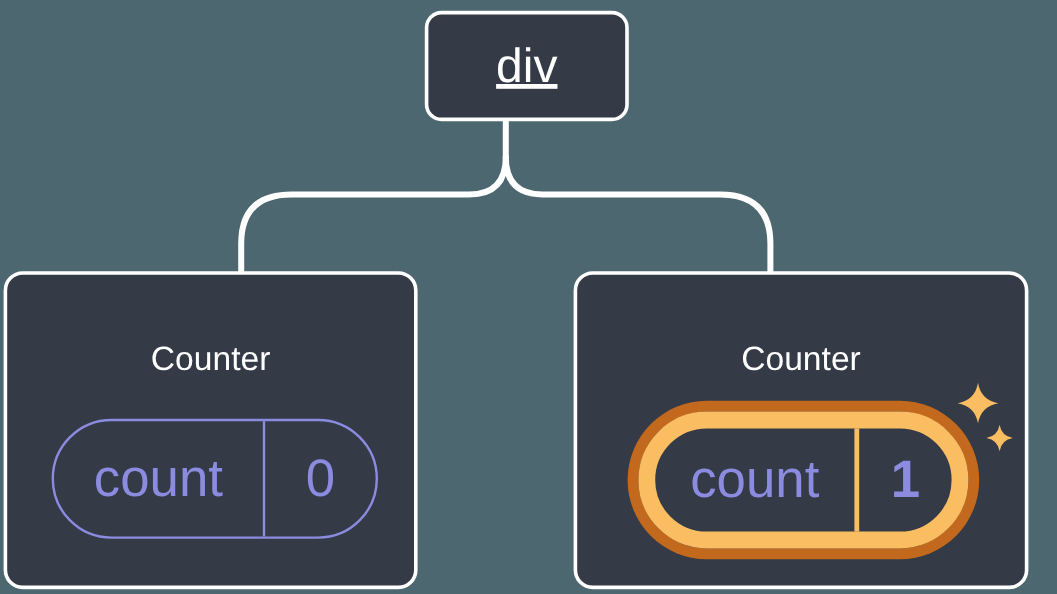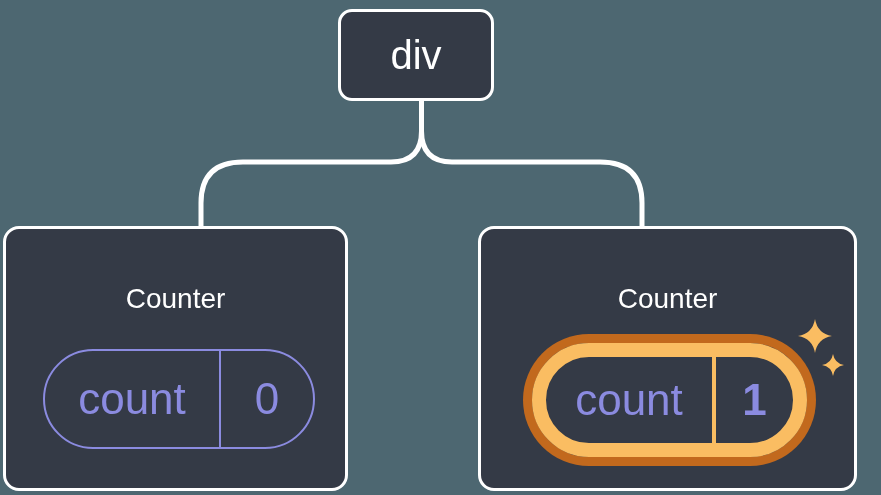--- a/index.html
+++ b/index.html
@@ -21,31 +21,32 @@
     pointer-events: none;
   }
   .connector path {
     fill: none;
     stroke: var(--connector, #ffffff);
     stroke-width: 5;
     stroke-linecap: round;
   }
   .node-root {
     position: absolute;
-    left: 338px; top: 9px;
-    width: 156px; height: 92px;
+    left: 354px; top: 9px;
+    width: 170px; height: 92px;
     box-sizing: border-box;
     background: var(--node-fill, #343a46);
     border: 3px solid var(--node-border, #ffffff);
     border-radius: 14px;
     display: flex;
     align-items: center;
     justify-content: center;
     color: var(--title-text, #ffffff);
     font-size: 40px;
+    text-decoration: underline;
   }
   .card {
     position: absolute;
     box-sizing: border-box;
     background: var(--node-fill, #343a46);
     border: 3px solid var(--node-border, #ffffff);
     border-radius: 16px;
   }
   .card.left  { left: 3px;   top: 226px; width: 345px; height: 265px; }
   .card.right { left: 478px; top: 226px; width: 379px; height: 265px; }

